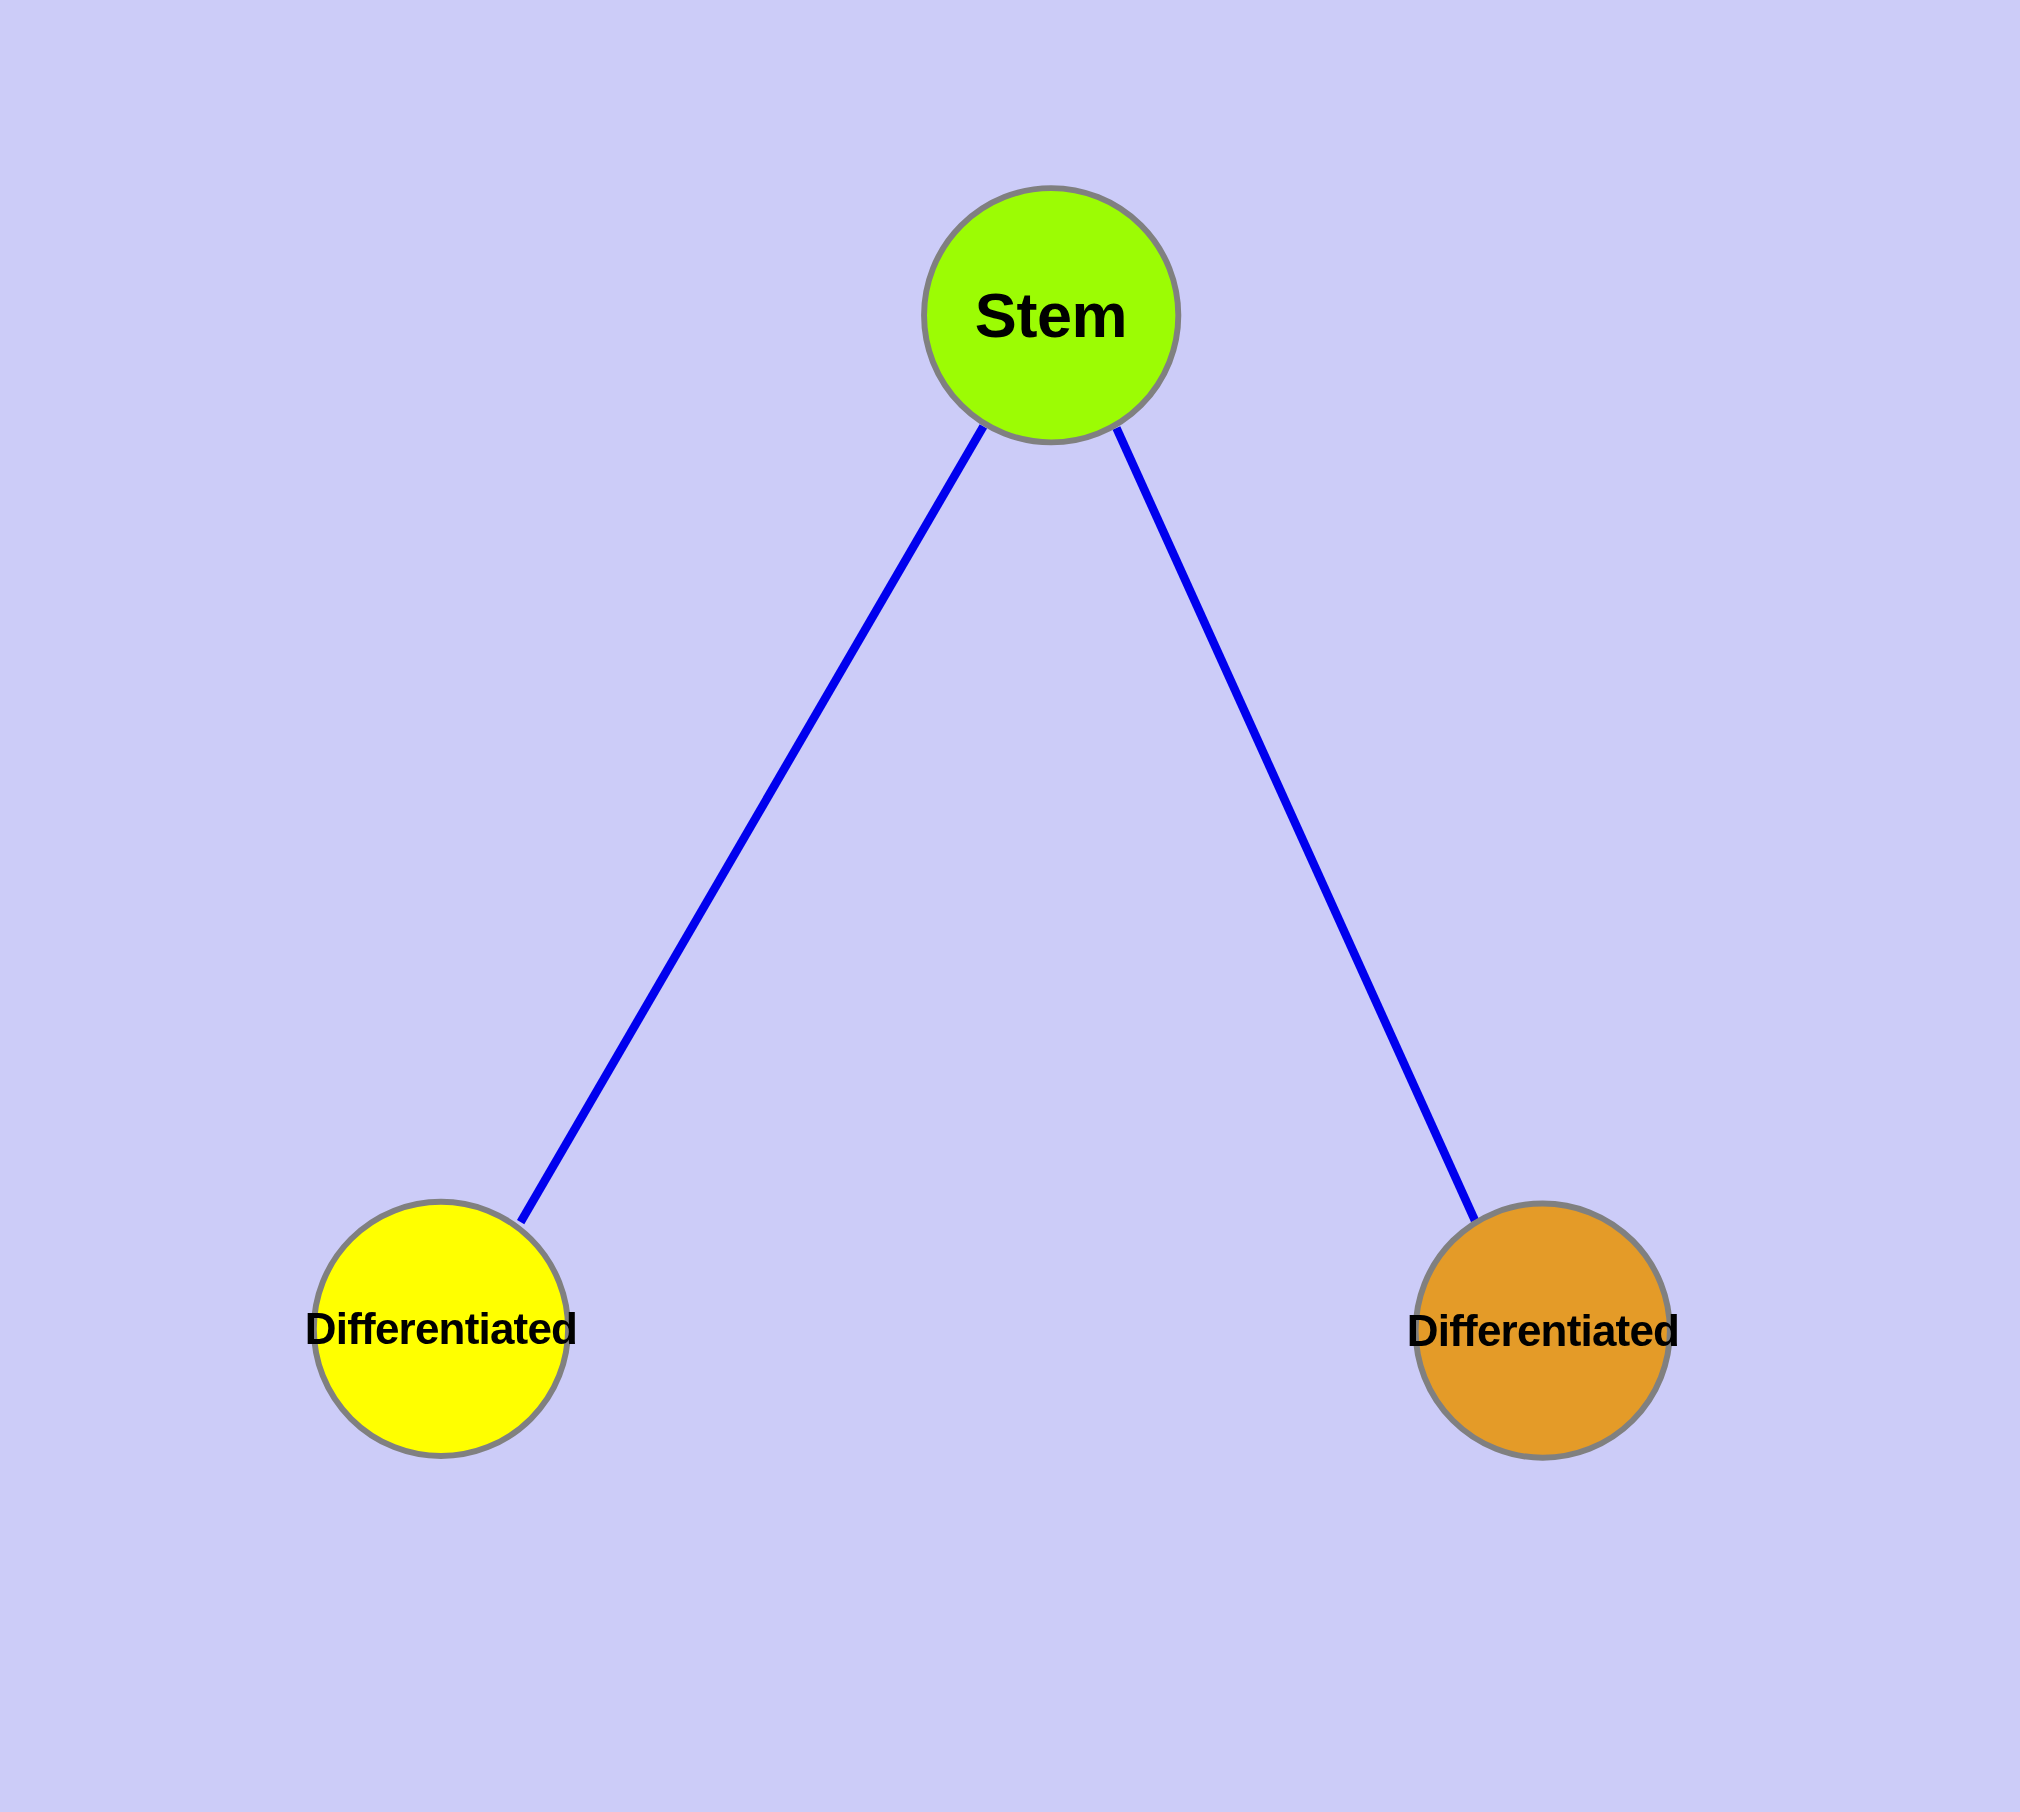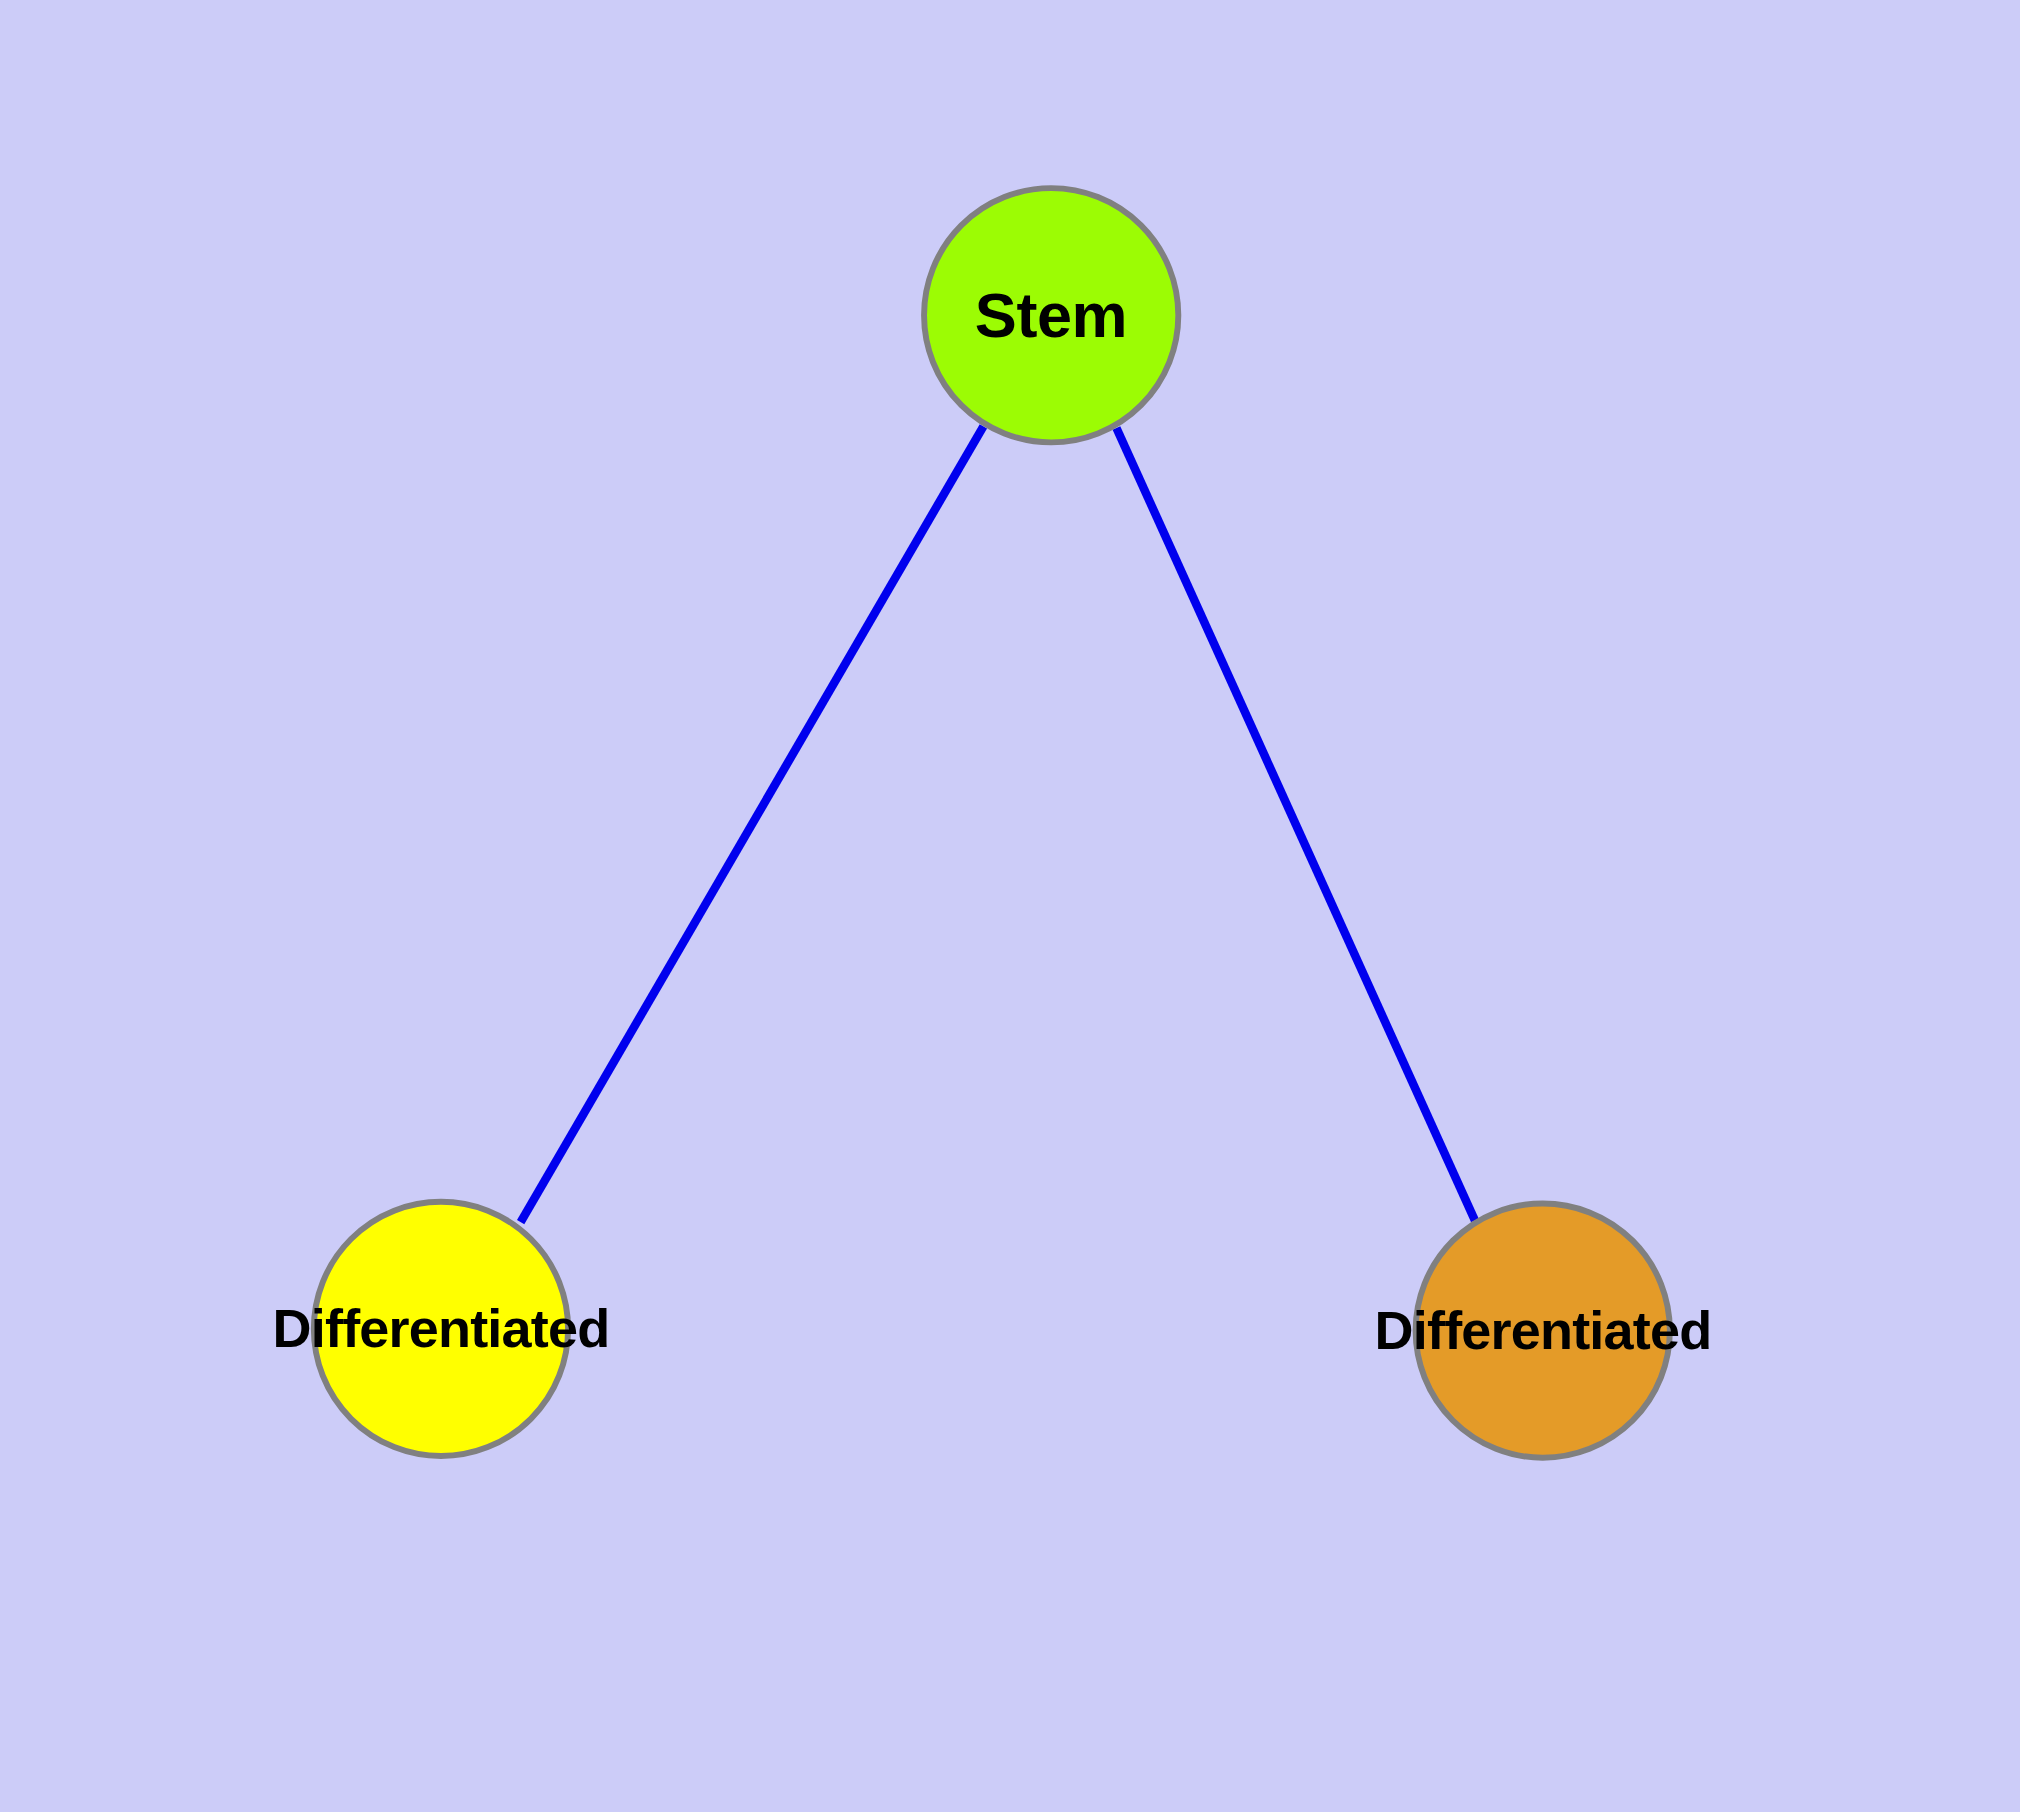--- a/index.html
+++ b/index.html
@@ -32,21 +32,21 @@
     white-space: nowrap;
     line-height: 1.06;
     pointer-events: none;
     -webkit-font-smoothing: antialiased;
   }
   .label-stem {
     font-size: 63px;
     letter-spacing: -0.4px;
   }
   .label-leaf {
-    font-size: 54px;
+    font-size: 44px;
     letter-spacing: -0.8px;
   }
   .label-line { display: block; }
 </style>
 </head>
 <body>
 
 <div id="canvas">
 
   <svg id="graph-svg" viewBox="0 0 2384 2138">

